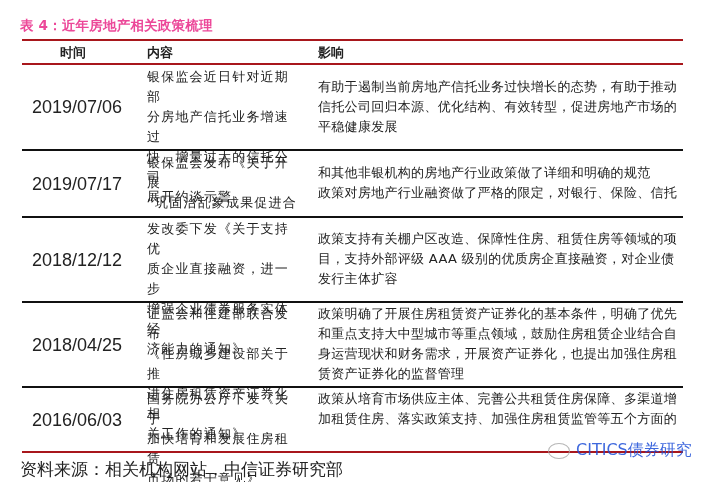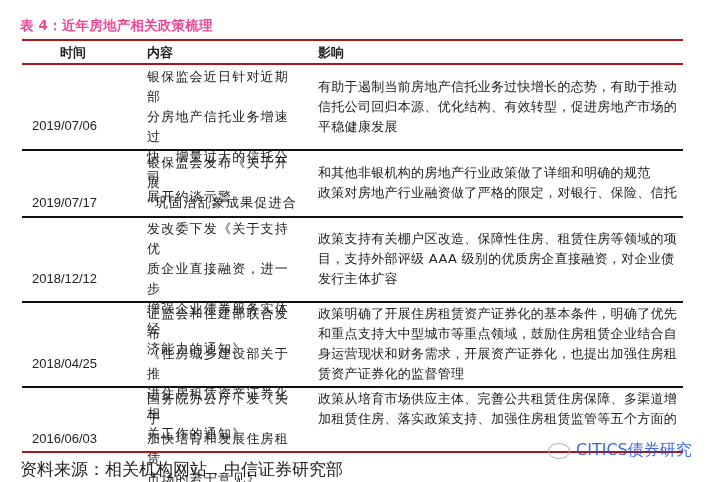--- a/index.html
+++ b/index.html
@@ -3,21 +3,21 @@
 <meta charset="utf-8">
 <style>
   html, body { margin:0; padding:0; background:#ffffff; }
   body { width:714px; height:482px; position:relative; overflow:hidden;
          font-family: "DejaVu Sans", "Liberation Sans", sans-serif; color:#1a1a1a; }
   .title { position:absolute; left:20px; top:17px; font-size:13.5px; font-weight:bold; color:#ec4899; letter-spacing:0.2px; }
   .redline { position:absolute; left:22px; width:661px; height:2px; background:#a8171c; }
   .blackline { position:absolute; left:22px; width:661px; height:2px; background:#111; }
   .hdr { position:absolute; top:44px; font-size:13px; font-weight:bold; color:#222; }
   .cell { position:absolute; font-size:13px; line-height:20px; color:#222; }
-  .date { left:32px; font-family:"Liberation Sans", sans-serif; font-size:13px;margin-top:19px; }
+  .date { left:32px; font-family:"Liberation Sans", sans-serif; font-size:18px; }
   .content { left:147px; width:150px; letter-spacing:1.2px; }
   .impact { left:318px; width:365px; letter-spacing:0.3px; }
   .source { position:absolute; left:20px; top:458px; font-size:17px; color:#222; }
   .watermark { position:absolute; left:548px; top:440px; font-size:16px; color:#1d4ed8; opacity:0.85; }
   .wm-icon { display:inline-block; width:20px; height:14px; border:1.5px solid #aaa; border-radius:50%; margin-right:6px; vertical-align:middle; }
 </style>
 </head>
 <body>
 
 <div class="title">表 4：近年房地产相关政策梳理</div>

